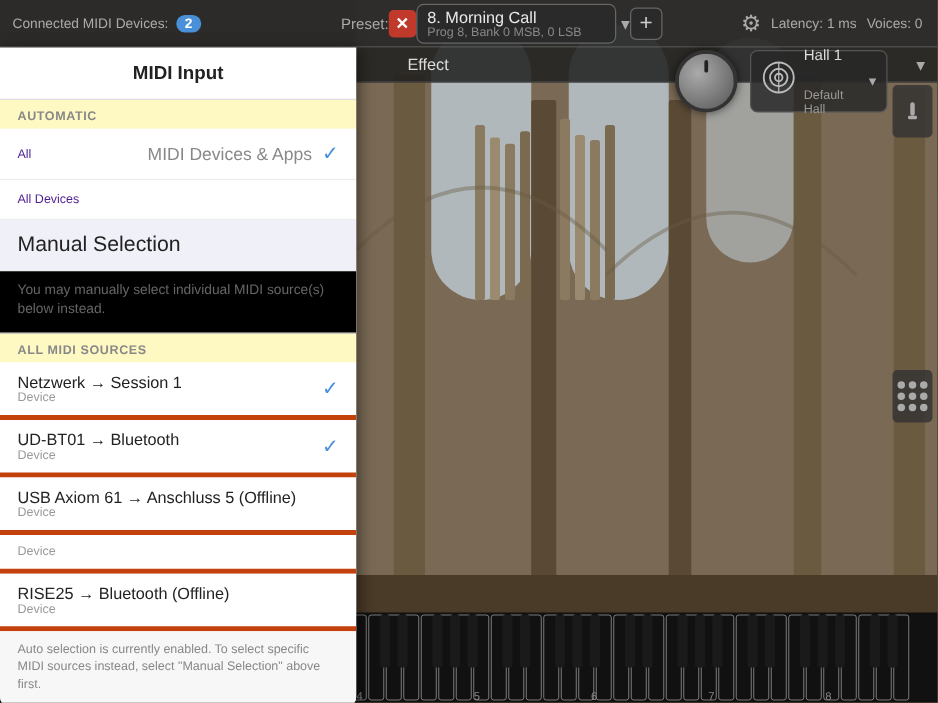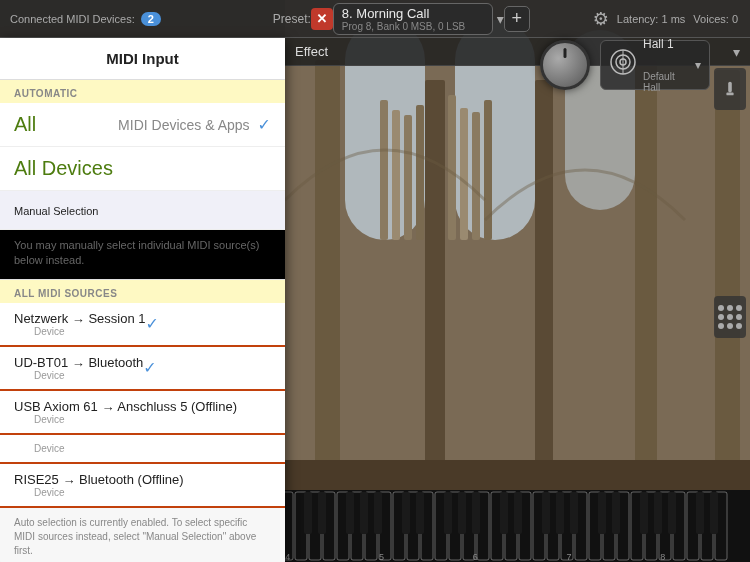--- a/index.html
+++ b/index.html
@@ -185,22 +185,22 @@
       cursor: pointer;
       background: white;
     }
 
     .menu-item-left {
       display: flex;
       flex-direction: column;
     }
 
     .menu-item-title {
-      font-size: 20px;
-      color: #4d7c0f;
+      font-size: 10px;
+      color: #4c1d95;
       font-weight: 400;
     }
 
     .menu-item-right {
       font-size: 14px;
       color: #888;
       text-align: right;
     }
 
     .checkmark {
@@ -209,57 +209,57 @@
     }
 
     .manual-selection-item {
       padding: 10px 14px;
       border-bottom: 1px solid #eee;
       background: #f0f0f8;
       cursor: pointer;
     }
 
     .manual-selection-title {
-      font-size: 11px;
+      font-size: 17px;
       font-weight: 500;
       color: #222;
     }
 
     .manual-description {
       padding: 8px 14px 10px;
       font-size: 11px;
       color: #666;
       background: #000000;
       border-bottom: 1px solid #e0e0e0;
       line-height: 1.4;
     }
 
     .midi-source-item {
       padding: 8px 14px;
-      border-bottom: 2px solid #c2410c;
-      cursor: pointer;
-      display: flex;
-      align-items: center;
+      border-bottom: 4px solid #c2410c;
+      cursor: pointer;
+      display: flex;
+      align-items: center;
+      justify-content: space-between;
       background: white;
     }
 
     .source-text {
       display: flex;
       flex-direction: column;
     }
 
     .source-name {
       font-size: 13px;
       color: #222;
     }
 
     .source-type {
       font-size: 10px;
       color: #999;
-      margin-left: 20px;
     }
 
     .footer-note {
       padding: 8px 14px 12px;
       font-size: 10px;
       color: #888;
       background: #f7f7f7;
       line-height: 1.4;
     }
 
@@ -276,20 +276,21 @@
       align-items: center;
       justify-content: space-between;
       padding: 0 10px;
       border-bottom: 1px solid #444;
     }
 
     .effect-label {
       color: #ddd;
       font-size: 13px;
       font-weight: 500;
+      margin-left: 31px;
     }
 
     .effect-arrow {
       color: #aaa;
       font-size: 14px;
     }
 
     .right-btn {
       width: 32px;
       height: 42px;

